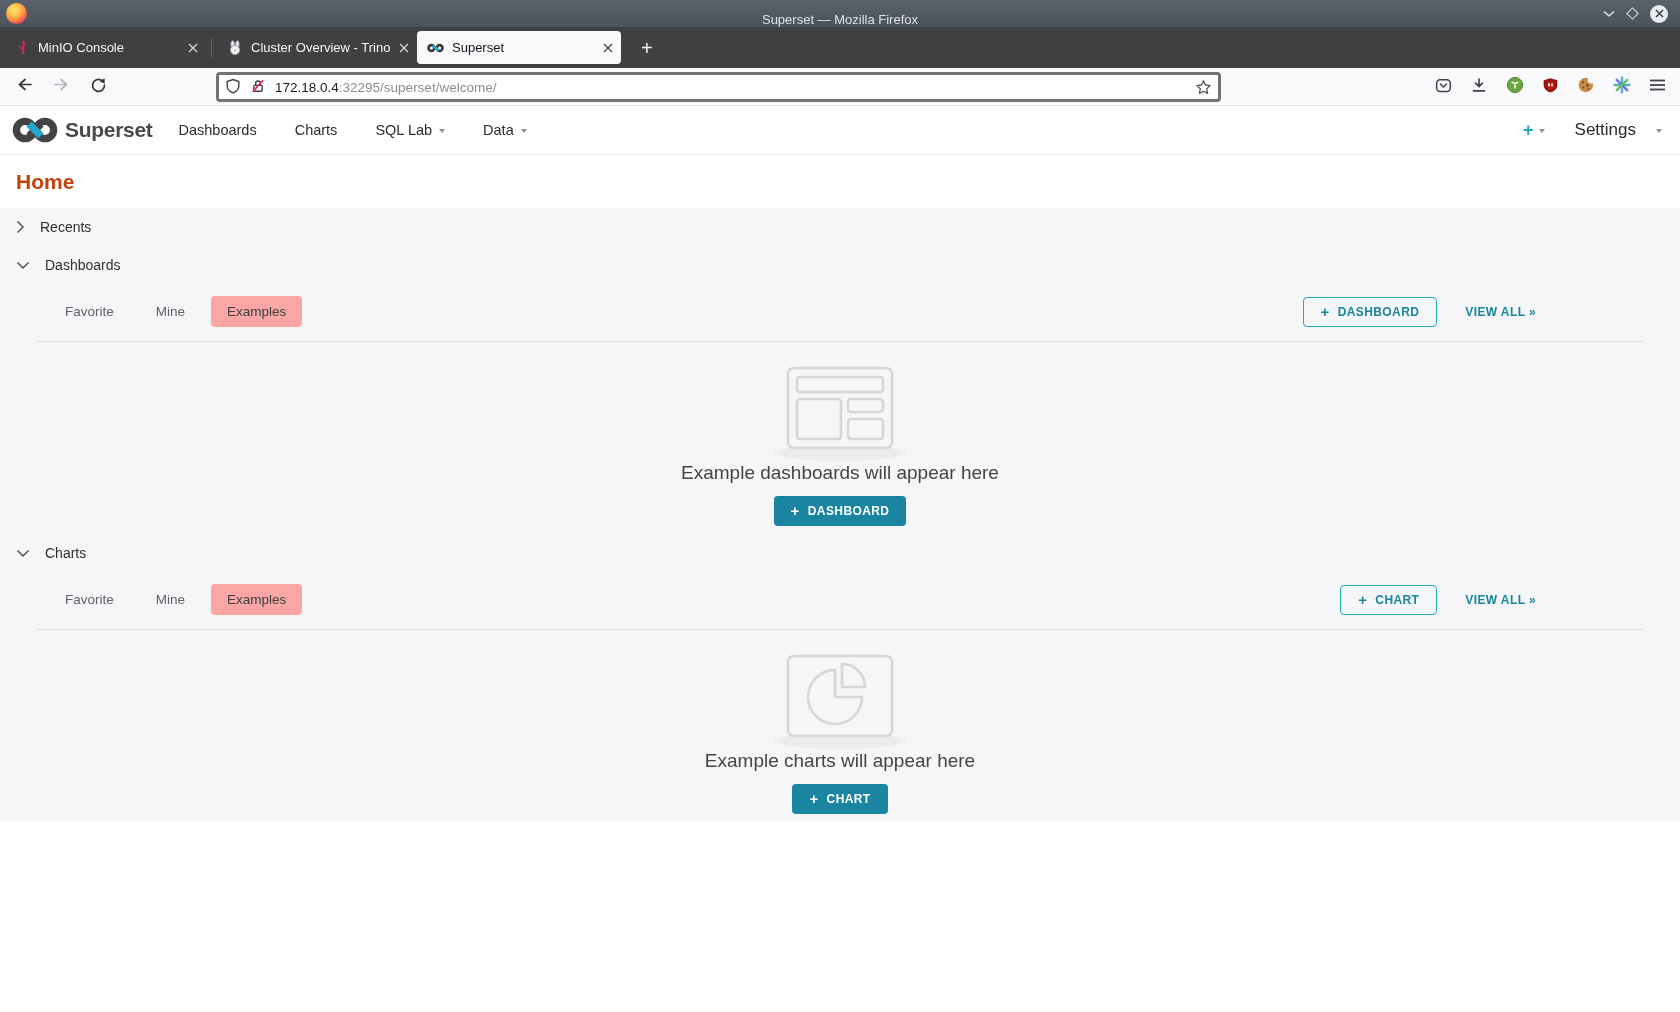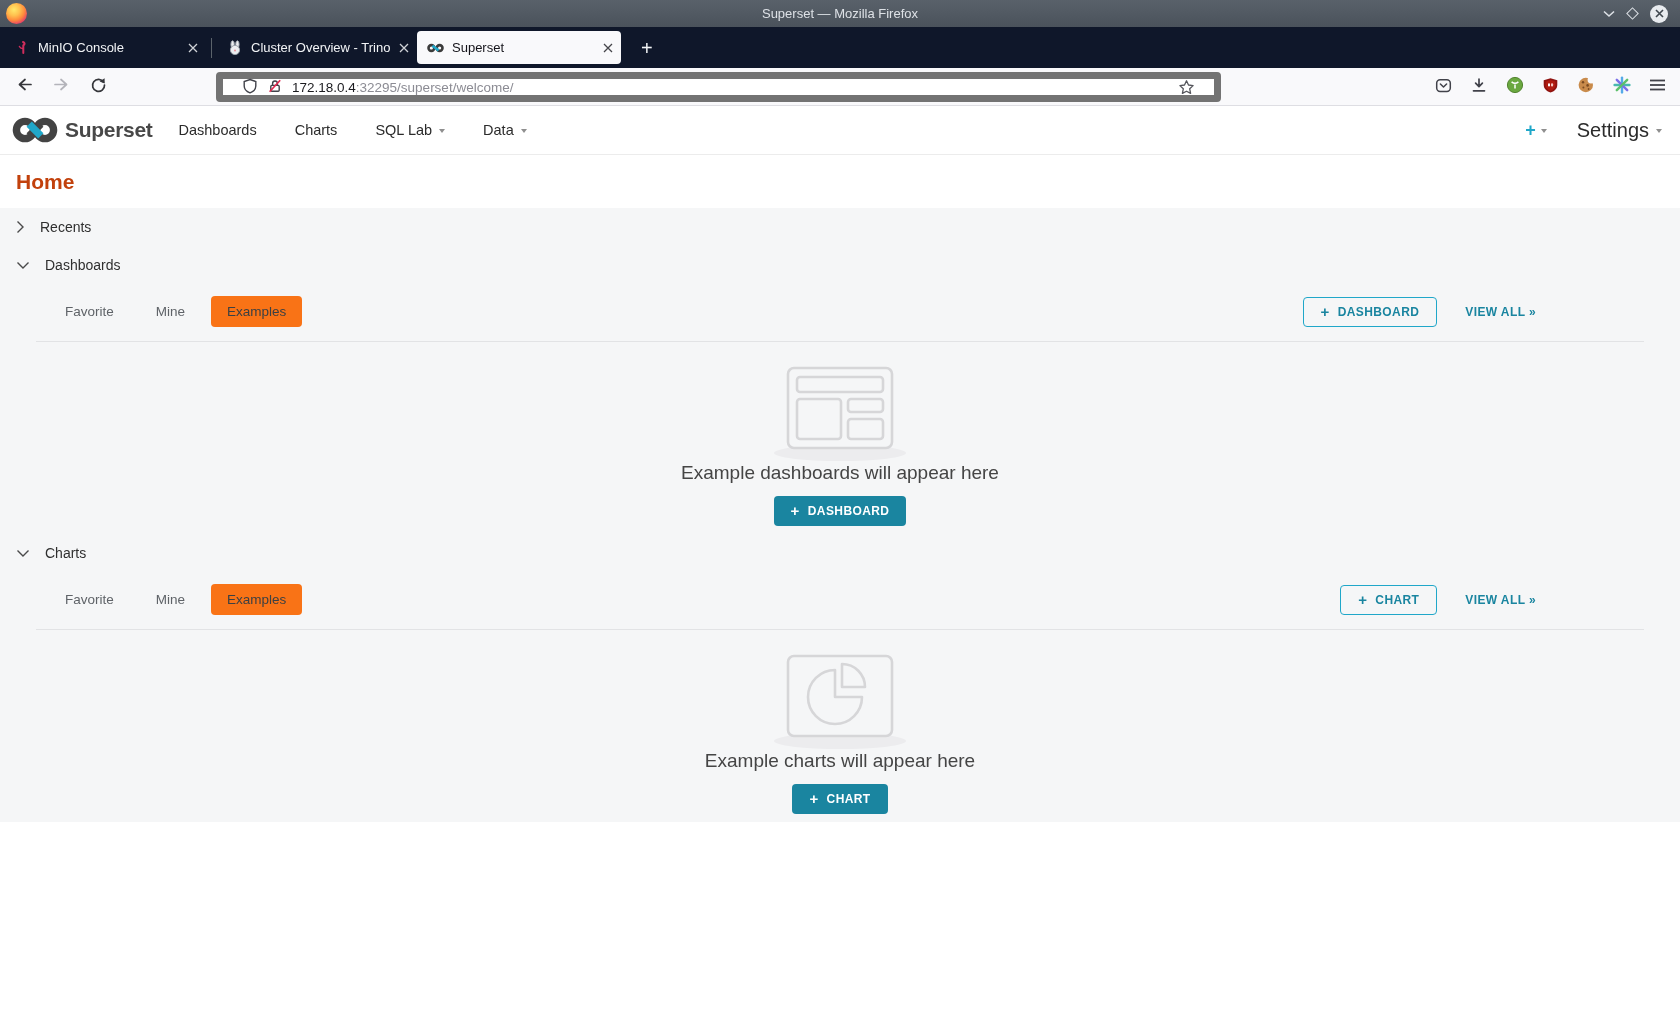--- a/index.html
+++ b/index.html
@@ -1,74 +1,74 @@
 <!DOCTYPE html>
 <html><head>
 <meta charset="utf-8">
 <style>
   * { margin:0; padding:0; box-sizing:border-box; }
   html,body { width:1680px; height:1012px; }
   body { font-family:"Liberation Sans", sans-serif; background:#ffffff; overflow:hidden; }
 
   
   .titlebar { height:27px; background:linear-gradient(#59616a,#4a525b); position:relative;
-              display:flex; align-items:center; justify-content:center; }
+              display:flex; align-items:flex-end; justify-content:center; }
   .ff-logo { position:absolute; left:6px; top:3px; width:21px; height:21px; border-radius:50%;
              background:radial-gradient(circle at 38% 32%, #ffe86b 0%, #ffc14f 30%, #ff8a3c 55%, #e3366e 80%, #a43577 100%); }
   .win-title { color:#dde1e6; font-size:13px; }
   .win-controls { position:absolute; right:12px; top:0; height:27px; display:flex; align-items:center; gap:13px; }
   .diamond { width:9px; height:9px; border:1.5px solid #dde1e6; transform:rotate(45deg); }
   .close-circle { width:18px; height:18px; border-radius:50%; background:#e8ebef;
                   display:flex; align-items:center; justify-content:center; }
 
   
-  .tabbar { height:41px; background:#0f172a; display:flex; align-items:center; padding-left:6px; }
+  .tabbar { height:41px; background:#404040; display:flex; align-items:center; padding-left:6px; }
   .tab { width:200px; height:33px; border-radius:4px; display:flex; align-items:center;
          gap:8px; padding:0 8px 0 10px; color:#f2f4f6; font-size:13px; }
   .tab.active { background:#f9f9fb; color:#15141a; width:204px; }
   .tab .t-title { flex:1; white-space:nowrap; overflow:hidden; }
   .tab-sep { width:1px; height:20px; background:#5b636b; margin:0 5px; }
   .newtab { color:#f2f4f6; font-size:20px; line-height:20px; margin-left:14px; padding:0 6px; }
 
   
   .toolbar { height:38px; background:#f9f9fb; border-bottom:1px solid #dedee3; position:relative;
              display:flex; align-items:center; }
   .nav-btns { display:flex; align-items:center; gap:20px; margin-left:16px; }
   .urlbar { position:absolute; left:216px; top:4px; width:1005px; height:30px; background:#fff;
-            border:7px solid #737373; border-radius:4px; display:flex; align-items:center;
-            gap:9px; padding:0 19px; font-size:13.5px; }
+            border:3px solid #737373; border-radius:4px; display:flex; align-items:center;
+            gap:9px; padding:0 6px; font-size:13.5px; }
   .url-host { color:#1b1b1f; }
   .url-rest { color:#8c8c94; }
   .url-star { margin-left:auto; display:flex; }
   .toolbar-icons { position:absolute; right:14px; top:0; height:38px; display:flex; align-items:center; gap:18px; }
 
   
   .ss-nav { height:49px; background:#fff; border-bottom:1px solid #ececec;
             display:flex; align-items:center; padding:0 18px 0 12px; }
   .brand { display:flex; align-items:center; gap:7px; margin-right:26px; }
   .brand-name { font-size:21px; font-weight:700; color:#484848; letter-spacing:-0.3px; }
   .ss-menu { display:flex; align-items:center; gap:38px; }
   .ss-menu-item { font-size:14.5px; color:#2b2b2b; display:flex; align-items:center; gap:7px; }
   .caret { width:0; height:0; border-left:3.5px solid transparent; border-right:3.5px solid transparent;
            border-top:4.5px solid #8f8f8f; margin-top:2px; }
   .ss-right { margin-left:auto; display:flex; align-items:center; gap:30px; }
   .plus-link { display:flex; align-items:center; gap:5px; }
   .plus-glyph { color:#20a7c9; font-size:18px; font-weight:700; line-height:18px; }
-  .settings-link { font-size:20px; color:#2b2b2b; display:flex; align-items:center; gap:7px; }
+  .settings-link { font-size:17px; color:#2b2b2b; display:flex; align-items:center; gap:20px; }
 
   
   .home-band { background:#fff; padding:15px 16px 14px; }
   .home-band h1 { font-size:21px; font-weight:700; color:#c2410c; }
   .content { background:#f5f6f7; }
   .section-head { display:flex; align-items:center; gap:15px; padding:11px 16px; }
   .section-label { font-size:14px; color:#2f2f2f; }
   .controls-row { display:flex; align-items:center; margin:12px 36px 0 49px; }
   .pills { display:flex; align-items:center; gap:10px; }
   .pill { padding:8px 16px; font-size:13.5px; color:#5f6368; border-radius:4px; }
-  .pill.active { background:#f97316; color:#3c4043; }
+  .pill.active { background:#fca5a5; color:#3c4043; }
   .controls-right { margin-left:auto; margin-right:108px; display:flex; align-items:center; gap:28px; }
   .btn { height:30px; border-radius:4px; display:flex; align-items:center; gap:8px;
          font-size:12px; font-weight:700; letter-spacing:0.4px; padding:0 17px; cursor:default; }
   .btn-outline { border:1px solid #20a7c9; color:#1a85a0; background:transparent; }
   .btn-solid { background:#1a85a0; color:#fff; border:none; margin-top:12px; }
   .btn-plus { font-size:15px; font-weight:700; line-height:14px; }
   .view-all { font-size:12px; font-weight:700; letter-spacing:0.4px; color:#1a85a0; }
   .rule { border-top:1px solid #e2e3e5; margin:14px 36px 0; }
   .empty { display:flex; flex-direction:column; align-items:center; padding-top:24px; padding-bottom:8px; }
   .empty-text { margin-top:0; font-size:19px; color:#454545; }

